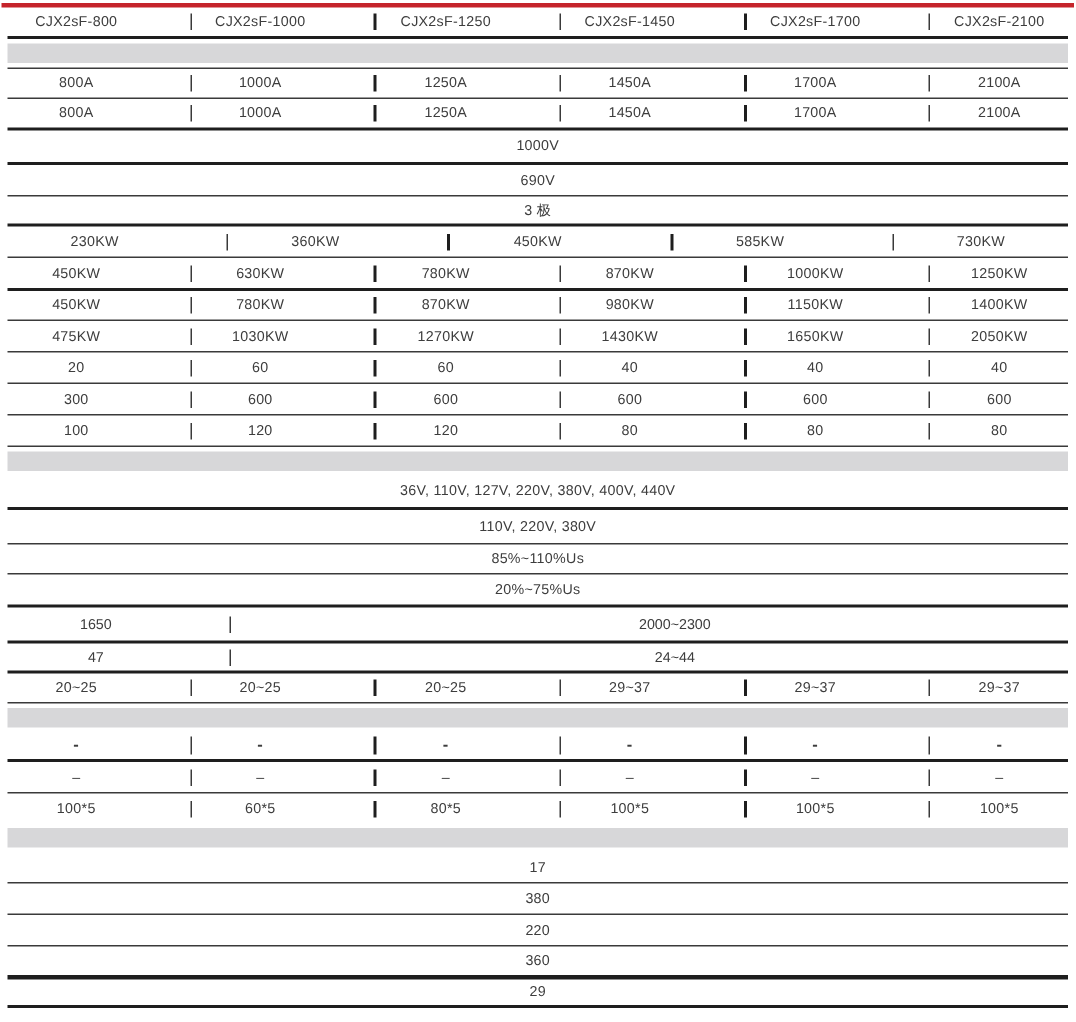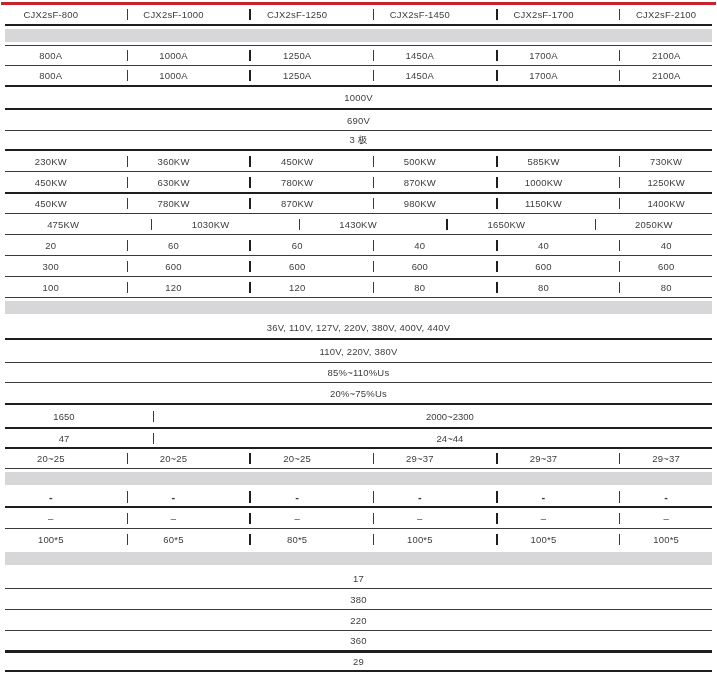--- a/index.html
+++ b/index.html
@@ -73,21 +73,20 @@
       <div class="row" style="height: 21px; border-bottom: 1px solid rgb(58, 58, 58);">
         <div class="cell-full">690V</div>
       </div>
       <div class="row" style="height: 20px; border-bottom: 2px solid rgb(30, 30, 30);">
         <div class="cell-full">3 极</div>
       </div>
       <div class="row" style="height: 21px; border-bottom: 1px solid rgb(58, 58, 58);">
         <div class="cell">230KW</div>
         <div class="cell">360KW</div>
         <div class="cell vthick">450KW</div>
-        <div class="cell">500KW</div>
         <div class="cell vthick">585KW</div>
         <div class="cell">730KW</div>
       </div>
       <div class="row" style="height: 22px; border-bottom: 2px solid rgb(30, 30, 30);">
         <div class="cell">450KW</div>
         <div class="cell">630KW</div>
         <div class="cell vthick">780KW</div>
         <div class="cell">870KW</div>
         <div class="cell vthick">1000KW</div>
         <div class="cell">1250KW</div>
@@ -96,20 +95,21 @@
         <div class="cell">450KW</div>
         <div class="cell">780KW</div>
         <div class="cell vthick">870KW</div>
         <div class="cell">980KW</div>
         <div class="cell vthick">1150KW</div>
         <div class="cell">1400KW</div>
       </div>
       <div class="row" style="height: 21px; border-bottom: 1px solid rgb(58, 58, 58);">
         <div class="cell">475KW</div>
         <div class="cell">1030KW</div>
+        <div class="cell vthick">1270KW</div>
         <div class="cell">1430KW</div>
         <div class="cell vthick">1650KW</div>
         <div class="cell">2050KW</div>
       </div>
       <div class="row" style="height: 21px; border-bottom: 1px solid rgb(58, 58, 58);">
         <div class="cell">20</div>
         <div class="cell">60</div>
         <div class="cell vthick">60</div>
         <div class="cell">40</div>
         <div class="cell vthick">40</div>

